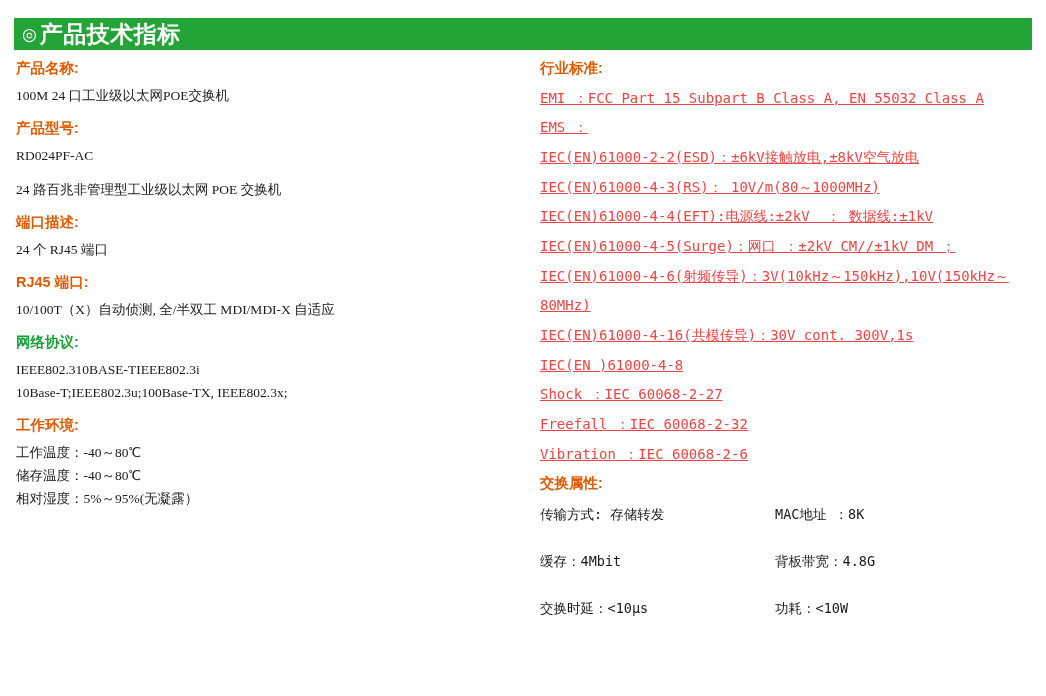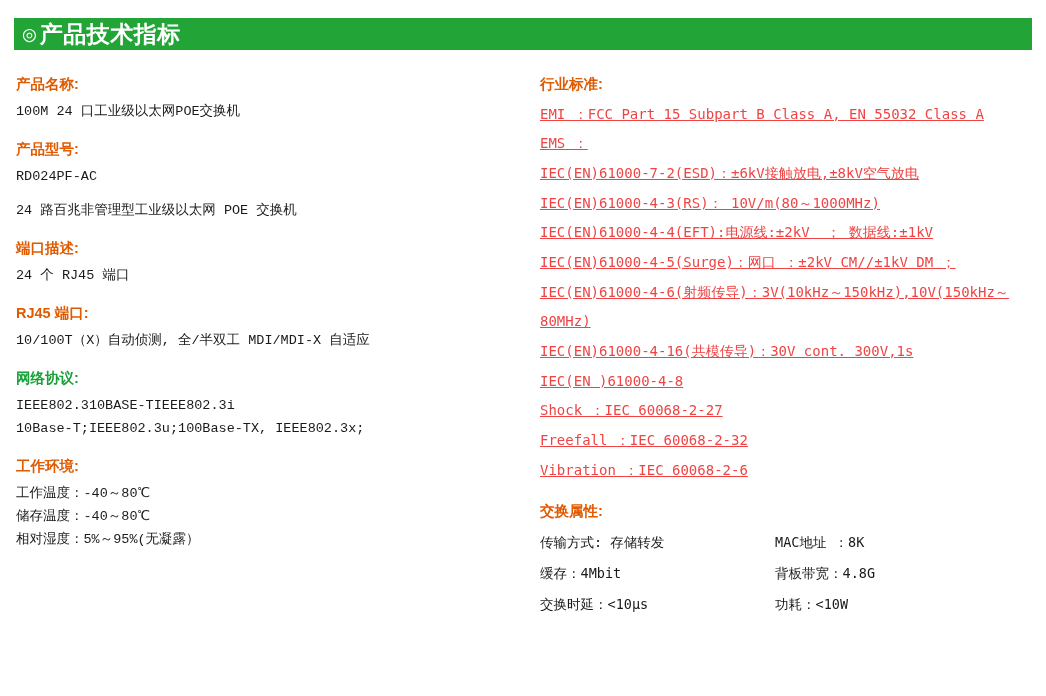--- a/index.html
+++ b/index.html
@@ -60,51 +60,51 @@
     padding-left: 16px;
   }
   .col-right {
     width: 526px;
     padding-left: 20px;
   }
   .sec-title {
     color: #e05a00;
     font-weight: bold;
     font-size: 14.5px;
-    margin: 16px 0 4px 0;
+    margin: 0 0 4px 0;
     line-height: 1.5;
   }
   .sec-title.green {
     color: #1aa03a;
   }
   .block {
     margin-bottom: 11px;
   }
   .line {
-    font-family: Liberation Mono, monospace;
+    font-family: Liberation Serif, serif;
     font-size: 13.5px;
     line-height: 1.72;
     color: #1a1a1a;
     white-space: pre-wrap;
   }
   .right-line {
     font-family: "DejaVu Sans Mono", monospace;
     font-size: 14px;
     line-height: 2.12;
     color: #ef4444;
     white-space: pre-wrap;
     text-decoration: underline;
   }
   .std-block {
     margin-bottom: 4px;
   }
   .attr-grid {
     display: grid;
     grid-template-columns: 235px auto;
-    row-gap: 0px;
+    row-gap: 16px;
   }
   .attr-cell {
     font-family: "DejaVu Sans Mono", monospace;
     font-size: 13.5px;
     line-height: 2.3;
     color: #1a1a1a;
   }
 </style>
 </head>
 <body>
@@ -158,21 +158,21 @@
       </div>
 
     </div>
 
     <div class="col col-right">
 
       <div class="std-block">
         <div class="sec-title">行业标准:</div>
         <div class="right-line">EMI ：FCC Part 15 Subpart B Class A, EN 55032 Class A</div>
         <div class="right-line">EMS ：</div>
-        <div class="right-line">IEC(EN)61000-7-2(ESD)：±6kV接触放电,±8kV空气放电</div>
+        <div class="right-line">IEC(EN)61000-2-2(ESD)：±6kV接触放电,±8kV空气放电</div>
         <div class="right-line">IEC(EN)61000-4-3(RS)： 10V/m(80～1000MHz)</div>
         <div class="right-line">IEC(EN)61000-4-4(EFT):电源线:±2kV  ； 数据线:±1kV</div>
         <div class="right-line">IEC(EN)61000-4-5(Surge)：网口 ：±2kV CM//±1kV DM ；</div>
         <div class="right-line">IEC(EN)61000-4-6(射频传导)：3V(10kHz～150kHz),10V(150kHz～</div>
         <div class="right-line">80MHz)</div>
         <div class="right-line">IEC(EN)61000-4-16(共模传导)：30V cont. 300V,1s</div>
         <div class="right-line">IEC(EN )61000-4-8</div>
         <div class="right-line">Shock ：IEC 60068-2-27</div>
         <div class="right-line">Freefall ：IEC 60068-2-32</div>
         <div class="right-line">Vibration ：IEC 60068-2-6</div>

